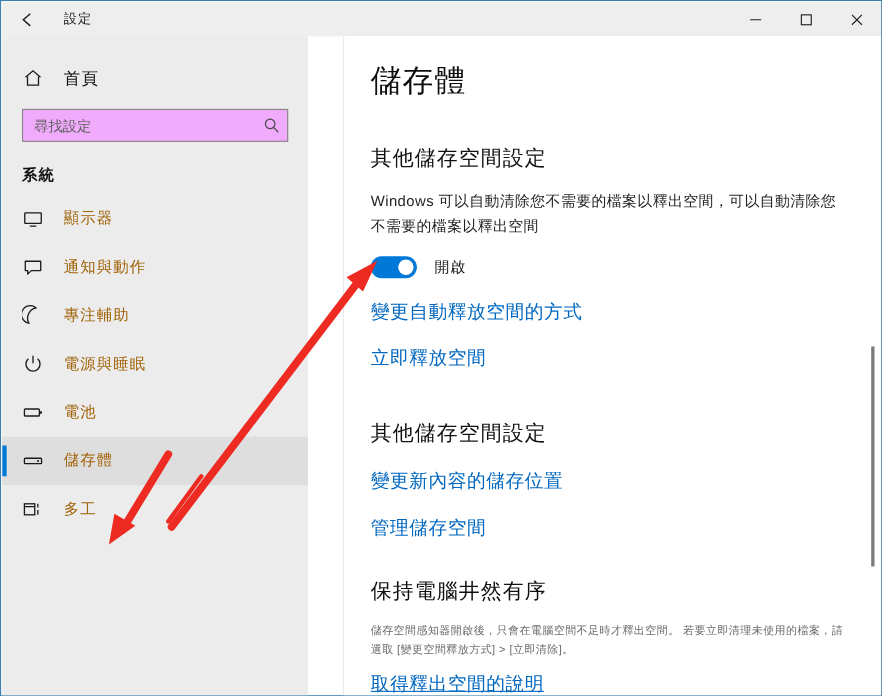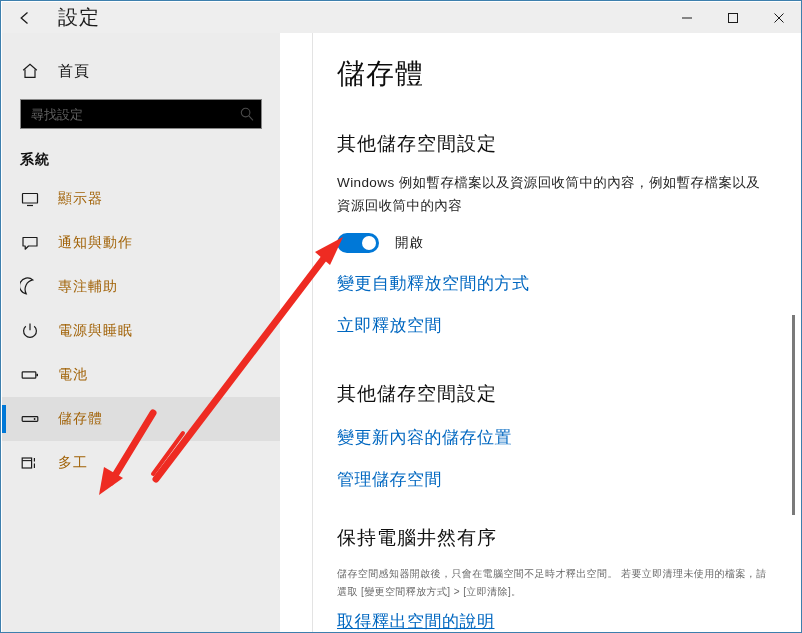--- a/index.html
+++ b/index.html
@@ -34,21 +34,21 @@
   #back-btn {
     width: 46px;
     height: 31px;
     display: flex;
     align-items: center;
     justify-content: center;
     cursor: default;
   }
   #back-btn svg { display: block; }
   #app-title {
-    font-size: 20px;
+    font-size: 12px;
     color: #1b1b1b;
     margin-left: 10px;
     letter-spacing: 1px;
   }
   #win-controls {
     position: absolute;
     right: 0; top: 0;
     height: 31px;
     display: flex;
   }
@@ -82,21 +82,21 @@
   #home-label {
     font-size: 15px;
     color: #101010;
     margin-left: 12px;
     letter-spacing: 1px;
   }
   #search-wrap {
     margin: 8px 18px 0 18px;
     height: 30px;
     border: 1px solid #868686;
-    background: #000000;
+    background: #f0abfc;
     display: flex;
     align-items: center;
     box-sizing: border-box;
   }
   #search-input {
     flex: 1;
     border: 0;
     outline: none;
     background: transparent;
     font-family: "Liberation Sans", "DejaVu Sans", sans-serif;
@@ -402,21 +402,21 @@
   </div>
 
   <div id="sidebar-divider"></div>
 
   <div id="main">
     <div id="main-inner">
 
       <h1 id="page-title">儲存體</h1>
 
       <h2 class="section-head">其他儲存空間設定</h2>
-      <p class="body-text">Windows 例如暫存檔案以及資源回收筒中的內容，例如暫存檔案以及資源回收筒中的內容</p>
+      <p class="body-text">Windows 可以自動清除您不需要的檔案以釋出空間，可以自動清除您不需要的檔案以釋出空間</p>
 
       <div id="toggle-row">
         <div id="toggle-switch">
           <div id="toggle-knob"></div>
         </div>
         <span id="toggle-label">開啟</span>
       </div>
 
       <div class="link-row">
         <a class="link" href="#">變更自動釋放空間的方式</a>

